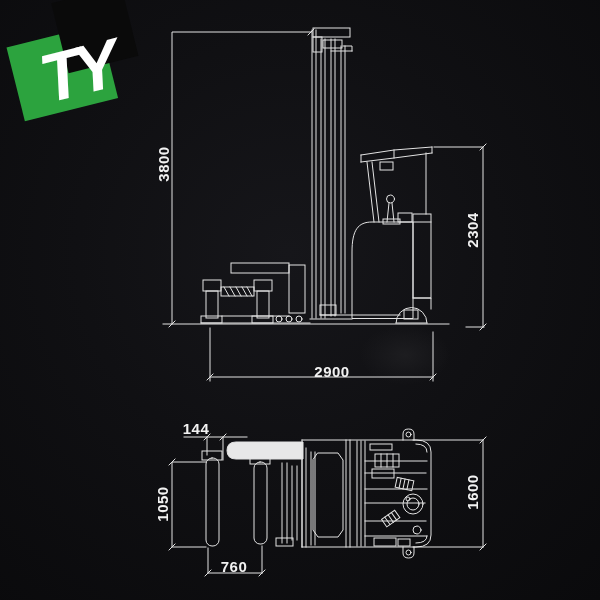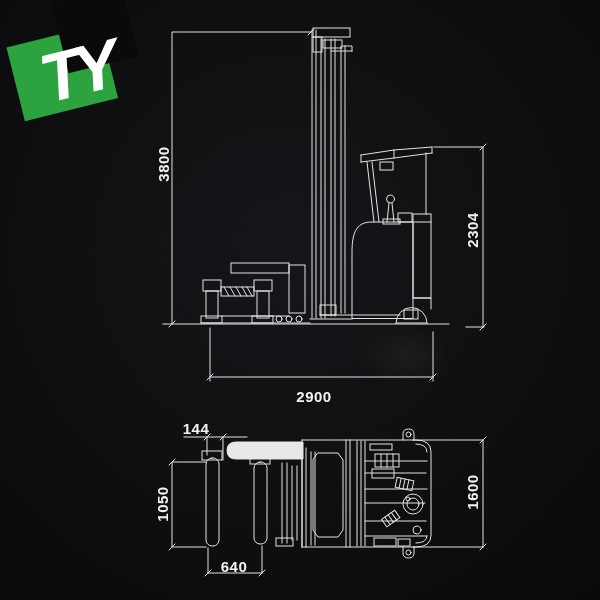--- a/index.html
+++ b/index.html
@@ -202,19 +202,19 @@
       <g class="ln">
         <path d="M413,440 H483 M413,547 H483"></path>
         <path d="M483,440 V547"></path>
         <path d="M480,443 L486,437 M480,550 L486,544"></path>
       </g>
     </g>
   </svg>
 
   <div class="dim-label vert" style="left:163px;top:164px;">3800</div>
   <div class="dim-label vert" style="left:472px;top:230px;">2304</div>
-  <div class="dim-label" style="left:314px;top:371px;margin-top:25px;">2900</div>
+  <div class="dim-label" style="left:332px;top:371px;">2900</div>
 
   <div class="dim-label" style="left:196px;top:428px;">144</div>
   <div class="dim-label vert" style="left:162px;top:504px;">1050</div>
-  <div class="dim-label" style="left:234px;top:566px;">640</div>
+  <div class="dim-label" style="left:234px;top:566px;">760</div>
   <div class="dim-label vert" style="left:472px;top:492px;">1600</div>
 </div>
 
 </body></html>

